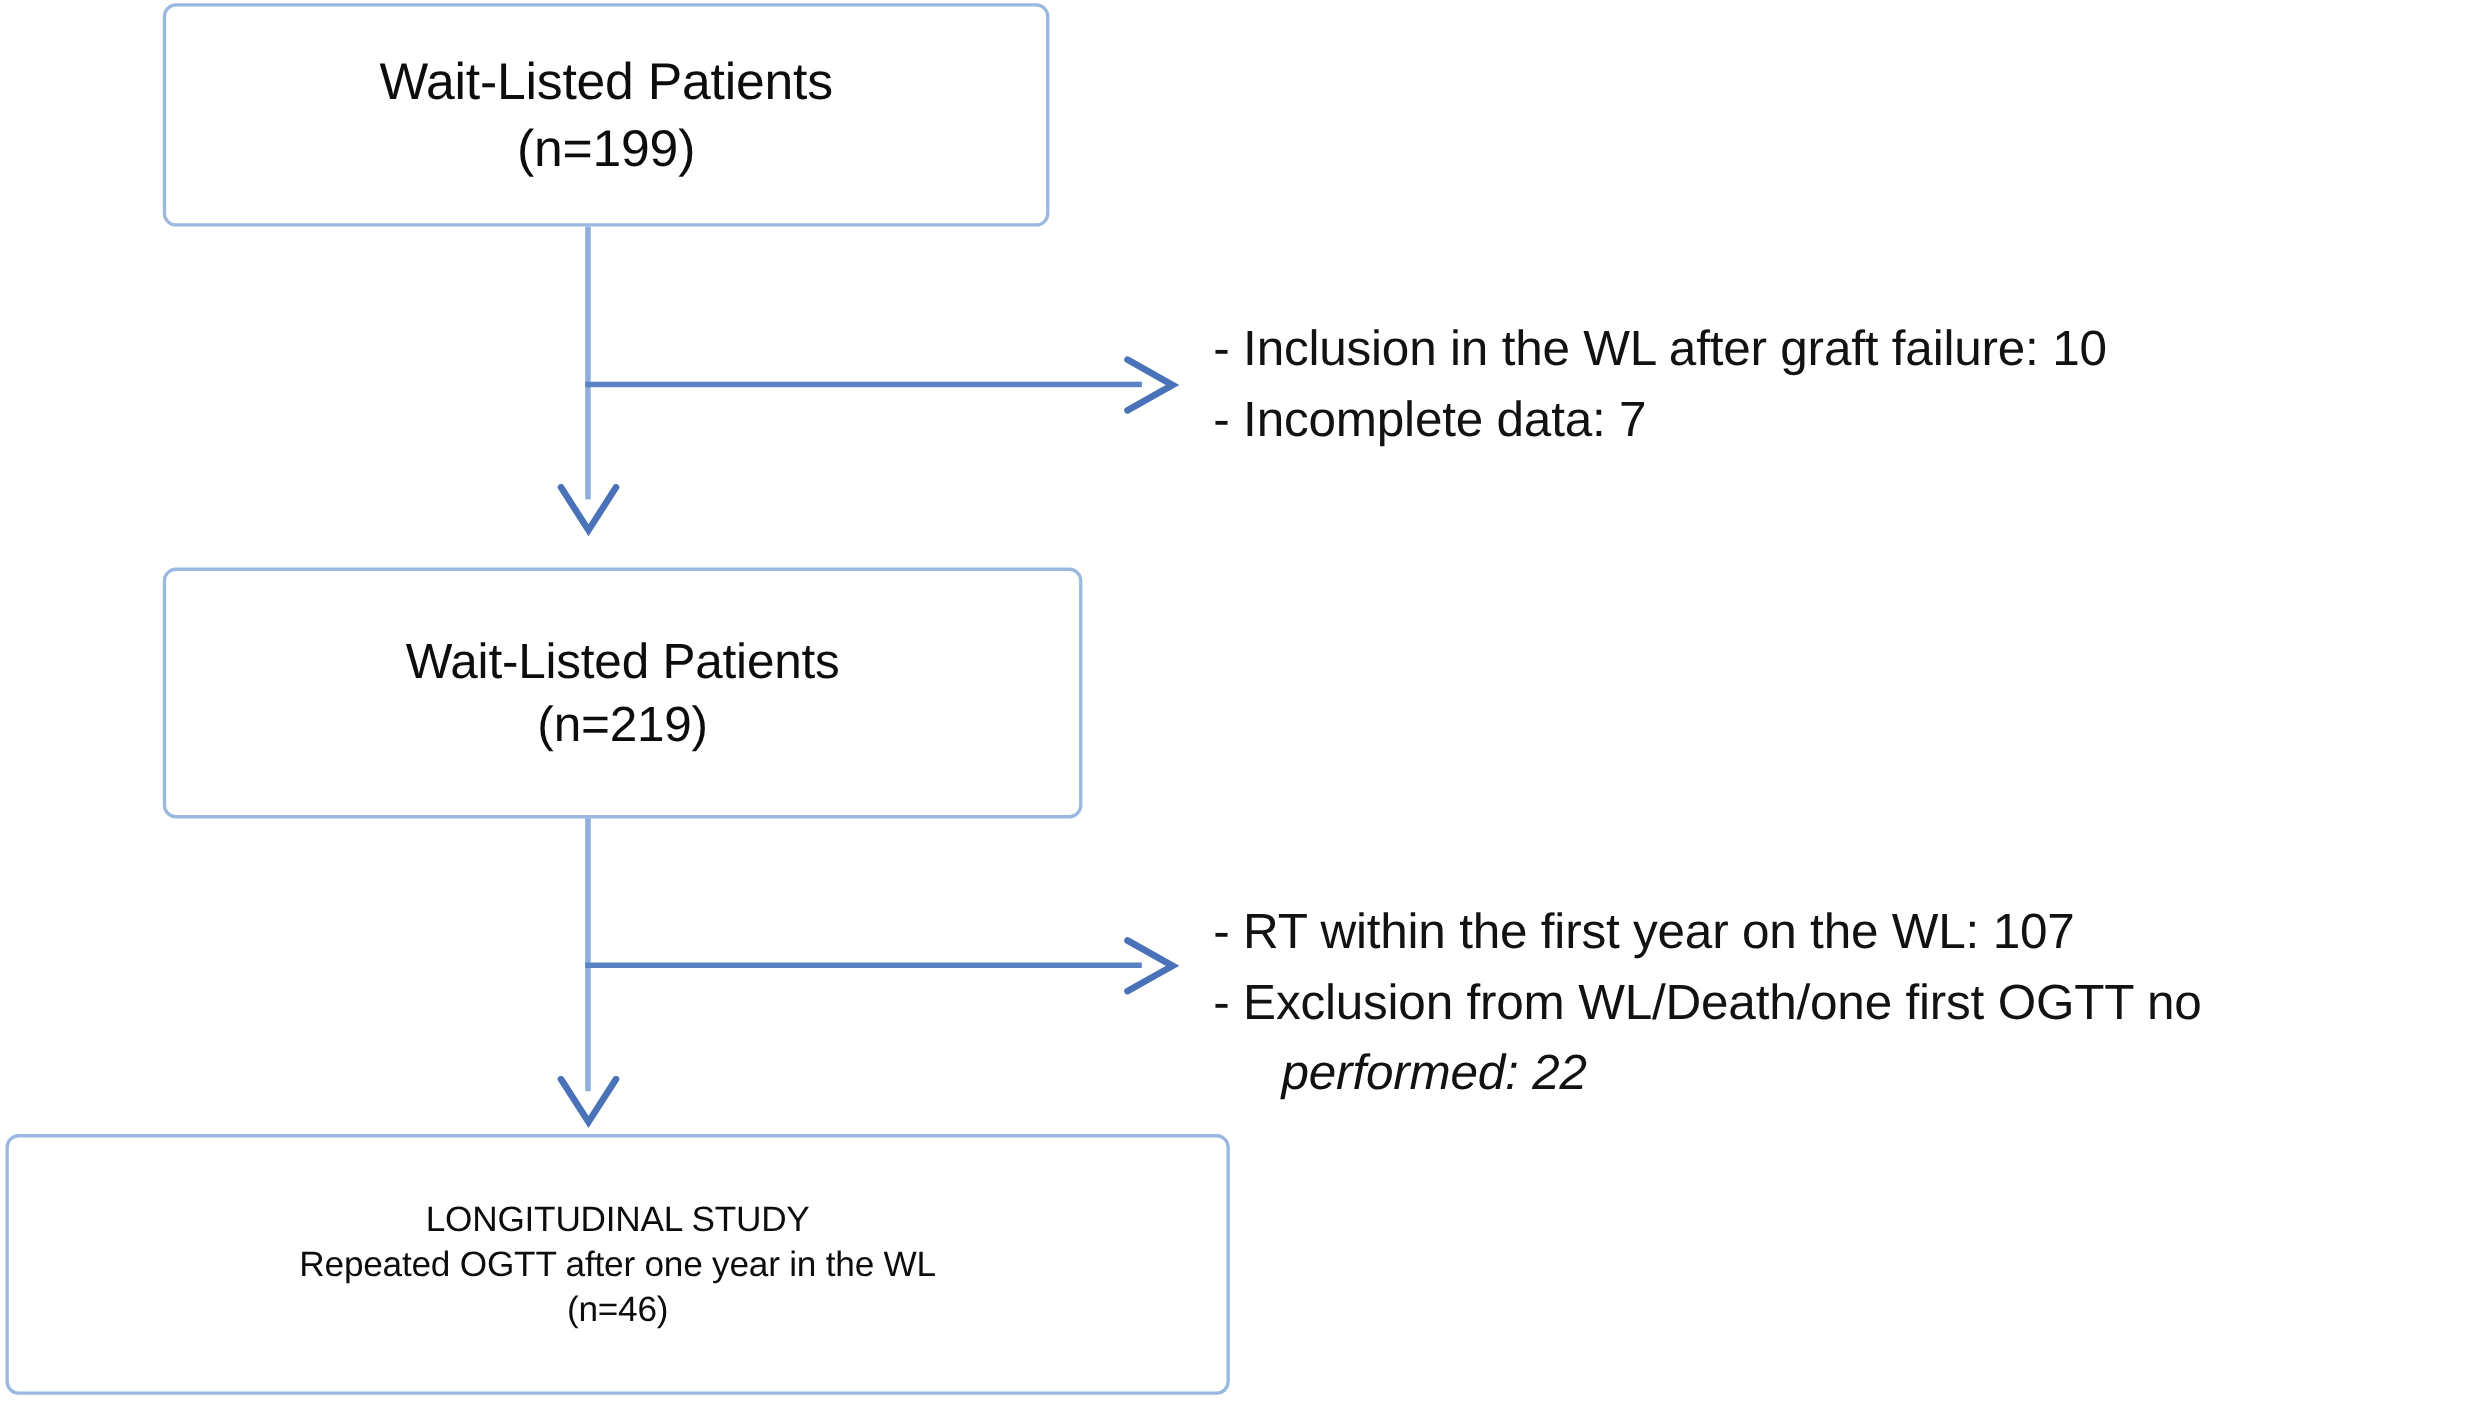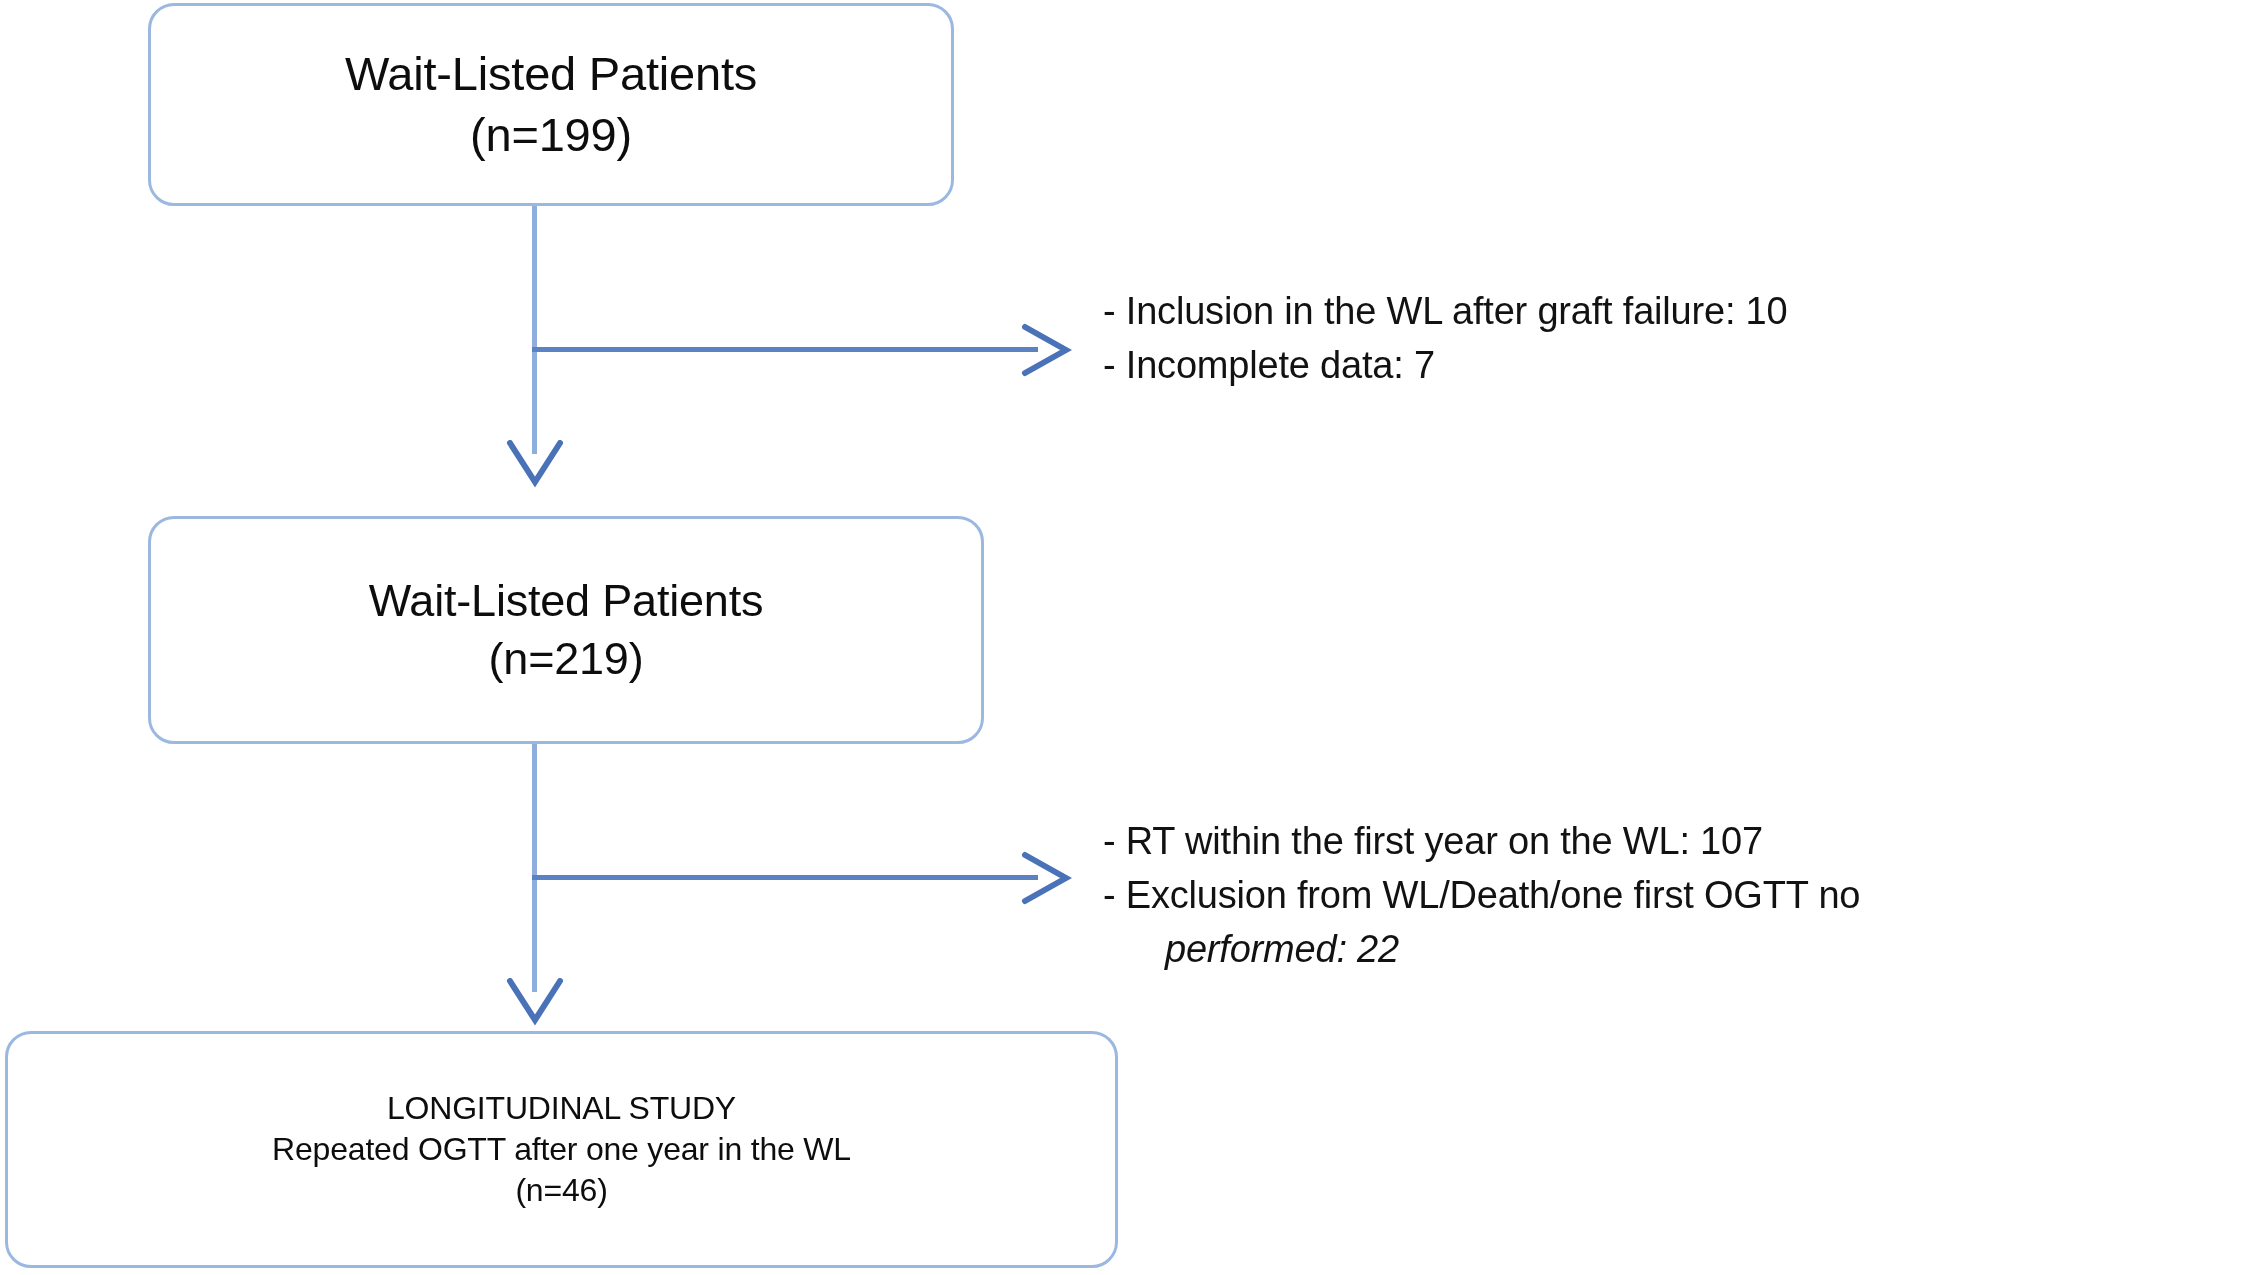--- a/index.html
+++ b/index.html
@@ -19,21 +19,21 @@
     background: #ffffff;
     overflow: hidden;
   }
 
   
   .flow-box {
     position: absolute;
     box-sizing: border-box;
     background: #ffffff;
     border: 3px solid #9ab8e0;
-    border-radius: 26px;
+    border-radius: 12px;
     display: flex;
     flex-direction: column;
     align-items: center;
     justify-content: center;
     text-align: center;
     color: #0d0d0d;
   }
   .flow-box .line {
     display: block;
     white-space: nowrap;
@@ -101,21 +101,21 @@
     right: 0;
     top: 0;
     width: 52px;
     height: 54px;
   }
 
   
   .note-block {
     position: absolute;
     color: #121212;
-    font-size: 38px;
+    font-size: 45px;
     line-height: 1.42;
     letter-spacing: -0.2px;
     white-space: nowrap;
   }
   #note-1 { left: 1103px; top: 285px; }
   #note-2 { left: 1103px; top: 815px; }
   .note-line { display: block; }
   .note-line.indent { padding-left: 62px; font-style: italic; }
 </style>
 </head>

